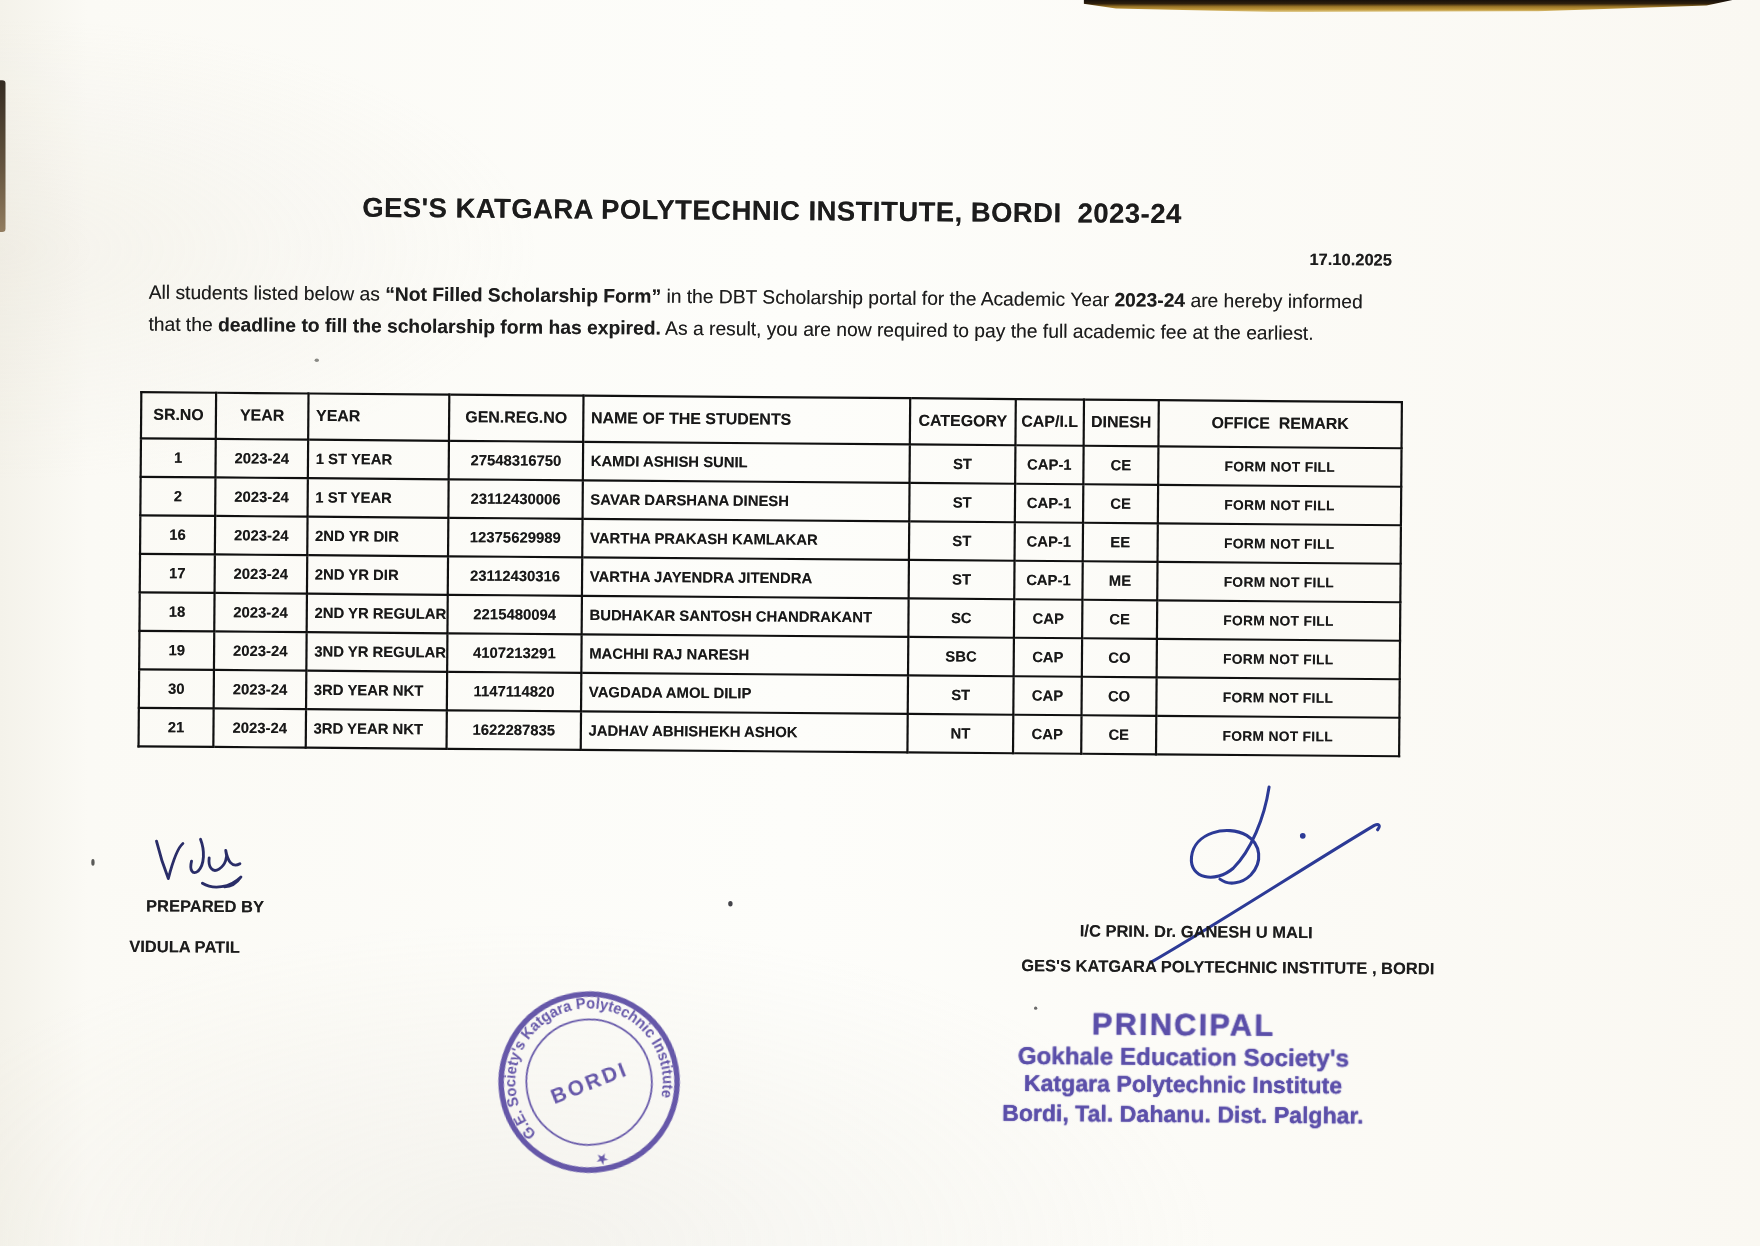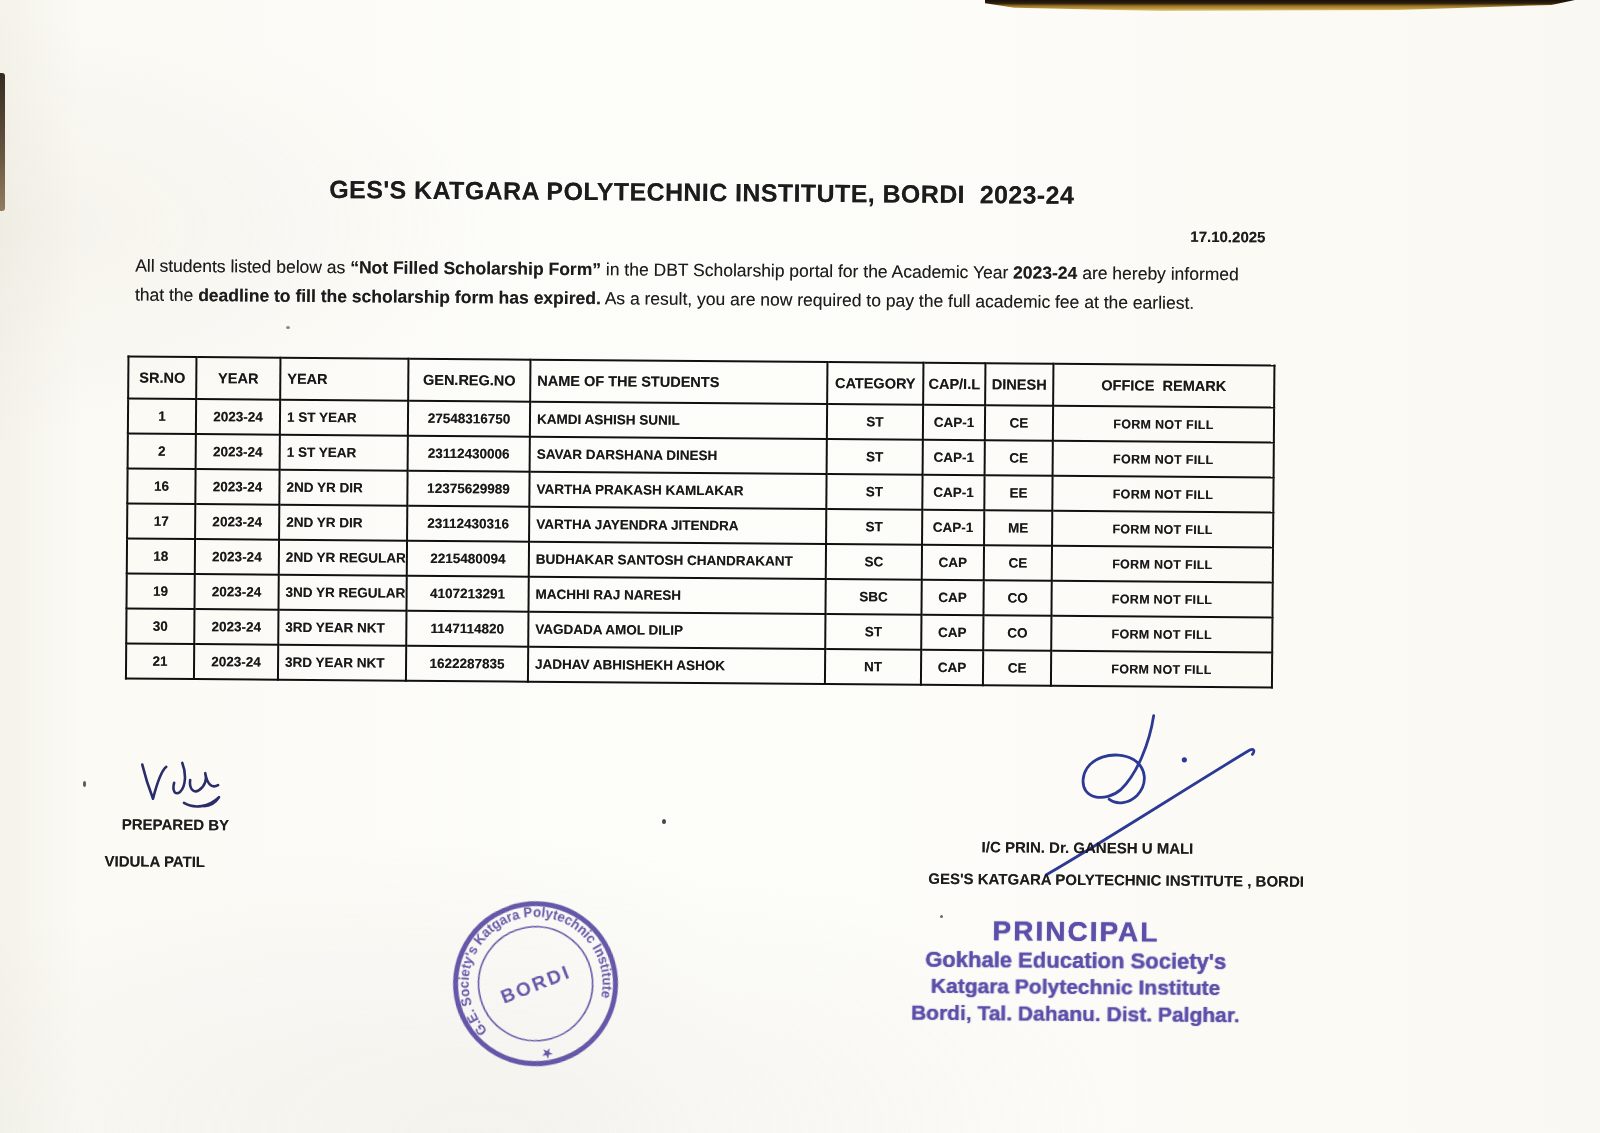--- a/index.html
+++ b/index.html
@@ -62,22 +62,22 @@
   }
   table.students th { height:42px; font-size:14.5px; white-space:pre; }
   table.students td { height:35px; font-size:13.5px; white-space:nowrap; }
   table.students th:nth-child(3), table.students td:nth-child(3),
   table.students th:nth-child(5), table.students td:nth-child(5) {
     text-align:left; padding-left:6px;
   }
   table.students td:nth-child(9) { font-size:12.5px; letter-spacing:.3px; }
 
   
-  .prepared-label { position:absolute; left:125px; top:820px; font-size:15px; font-weight:bold; text-shadow:0 0 .5px rgba(0,0,0,.5); }
-  .prepared-name  { position:absolute; left:108px; top:857px; font-size:15px; font-weight:bold; text-shadow:0 0 .5px rgba(0,0,0,.5); }
+  .prepared-label { position:absolute; left:136px; top:820px; font-size:15px; font-weight:bold; text-shadow:0 0 .5px rgba(0,0,0,.5); }
+  .prepared-name  { position:absolute; left:121px; top:857px; font-size:15px; font-weight:bold; text-shadow:0 0 .5px rgba(0,0,0,.5); }
   .principal-line1 { position:absolute; left:985px; top:836px; font-size:15px; font-weight:bold; text-shadow:0 0 .5px rgba(0,0,0,.5); }
   .principal-line2 { position:absolute; left:932px; top:868px; font-size:15px; font-weight:bold; text-shadow:0 0 .5px rgba(0,0,0,.5); }
 
   .sig-left  { position:absolute; left:138px; top:760px; width:95px; height:58px; }
   .sig-right { position:absolute; left:1028px; top:696px; width:250px; height:192px; }
 
   
   .stamp-text {
     position:absolute; left:900px; top:914px; width:360px; text-align:center;
     color:#4f43a4; font-weight:bold;

